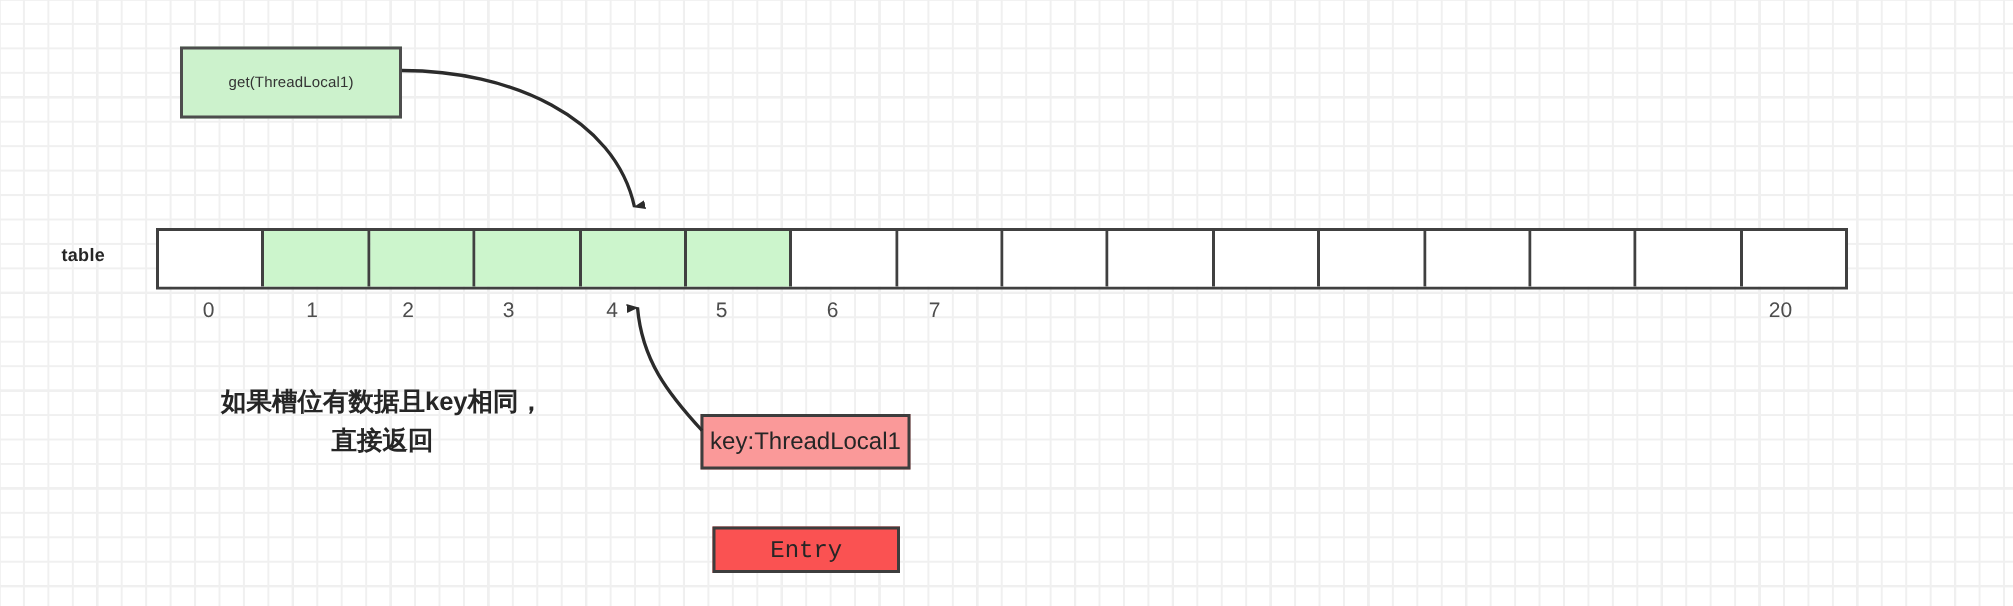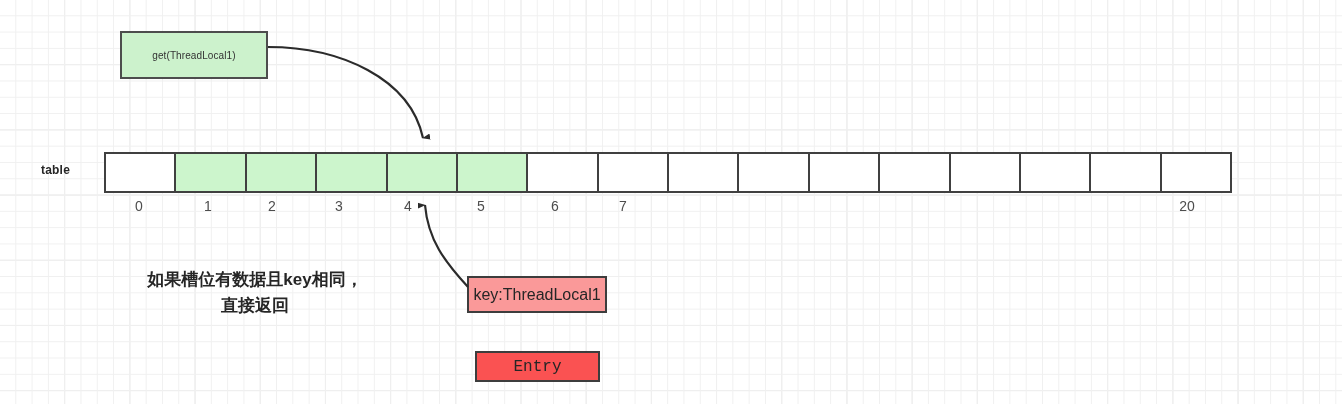--- a/index.html
+++ b/index.html
@@ -99,21 +99,20 @@
   .note {
     position: absolute;
     left: 119px;
     top: 255px;
     width: 272px;
     text-align: center;
     font-size: 17px;
     font-weight: bold;
     color: #262626;
     line-height: 26px;
-    margin-top: 12px;
   }
 
   
   .entry-key, .entry-value, .entry-label {
     position: absolute;
     box-sizing: border-box;
     border: 2px solid #3d3d3d;
     display: flex;
     align-items: center;
     justify-content: center;

